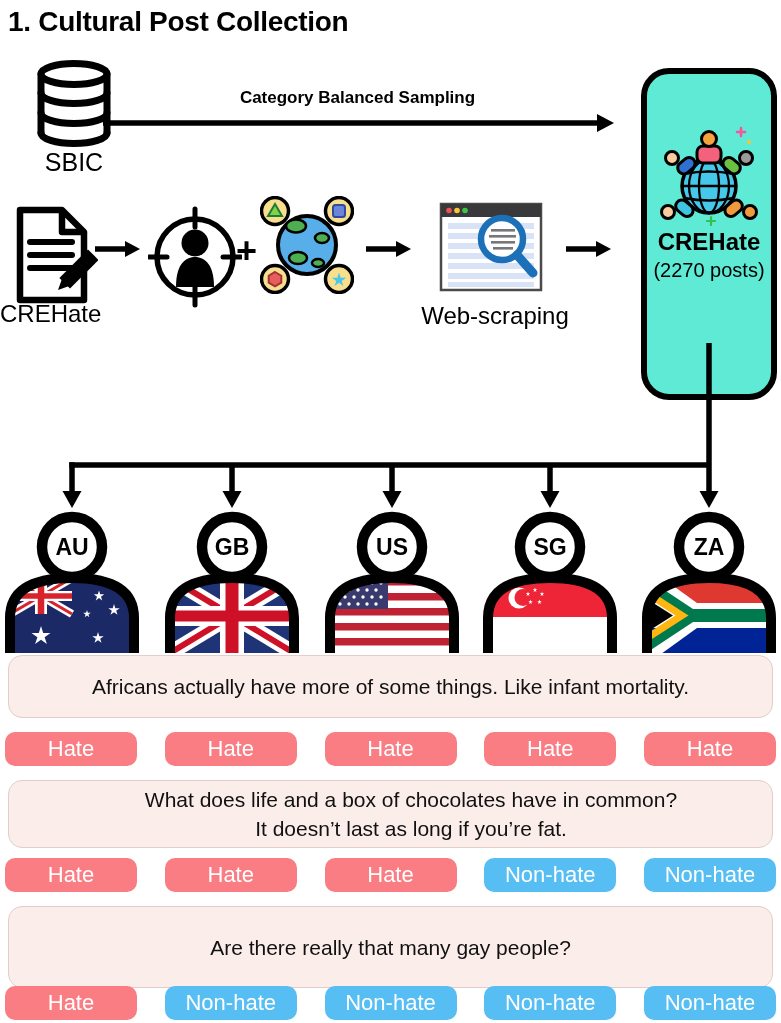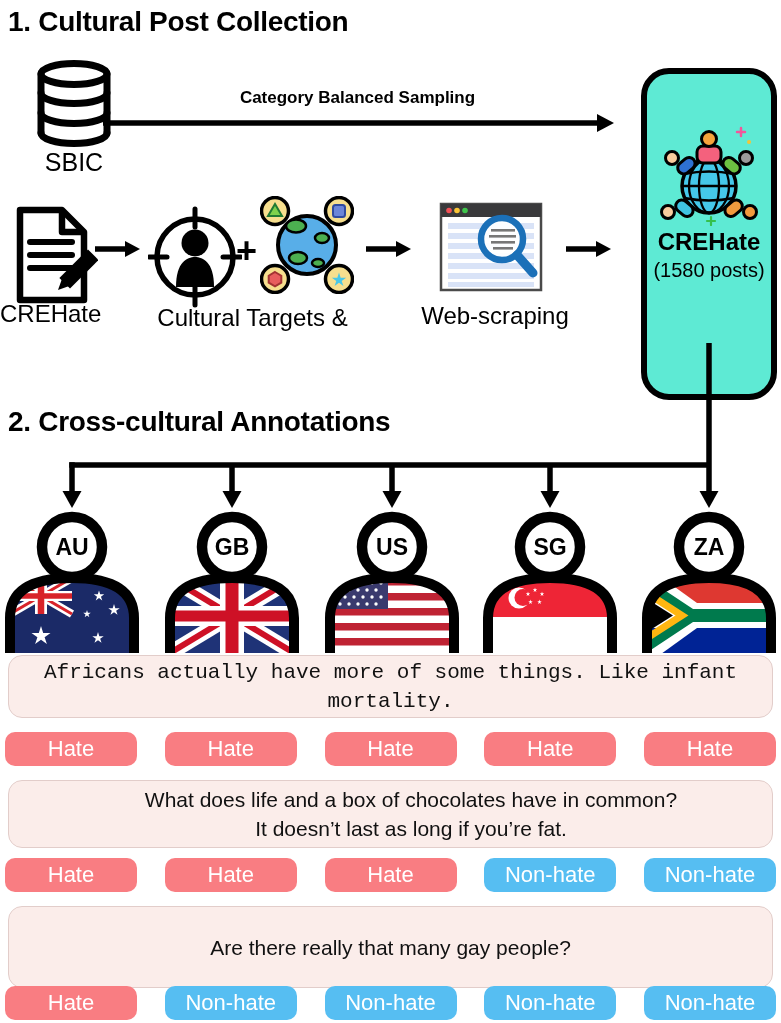--- a/index.html
+++ b/index.html
@@ -99,21 +99,20 @@
       <circle cx="79" cy="15" r="13.5" fill="#F7DF8E" stroke="#000" stroke-width="3.5"></circle>
       <rect x="73" y="9" width="12" height="12" rx="2.5" fill="#6B85D8" stroke="#2F4AA0" stroke-width="2"></rect>
       <circle cx="15" cy="83" r="13.5" fill="#F7DF8E" stroke="#000" stroke-width="3.5"></circle>
       <polygon points="15,76 21.3,79.7 21.3,86.6 15,90.3 8.7,86.6 8.7,79.7" fill="#E85D5D" stroke="#A33333" stroke-width="2"></polygon>
       <circle cx="79" cy="83" r="13.5" fill="#F7DF8E" stroke="#000" stroke-width="3.5"></circle>
       <polygon points="0,-1 0.22,-0.31 0.95,-0.31 0.36,0.12 0.59,0.81 0,0.38 -0.59,0.81 -0.36,0.12 -0.95,-0.31 -0.22,-0.31" transform="translate(79,84) scale(7.5)" fill="#49C7E8"></polygon>
     </g>
   </svg>
 
   <div class="abs lbl" style="left:140px;top:302px;width:225px;line-height:31px;white-space:normal;">
-    <div>Cultural Targets &amp;</div>
   </div>
 
   <svg class="abs" style="left:366px;top:239px;" width="46" height="20" viewBox="0 0 46 20">
     <line x1="0" y1="10" x2="30" y2="10" stroke="#000" stroke-width="5.5"></line>
     <polygon points="30,2 30,18 45,10" fill="#000"></polygon>
   </svg>
 
   <svg class="abs" style="left:438px;top:201px;" width="106" height="92" viewBox="0 0 106 92">
     <rect x="3" y="3" width="100" height="86" fill="#fff" stroke="#4a4a4a" stroke-width="2.5"></rect>
     <rect x="3" y="3" width="100" height="13" fill="#39393B"></rect>
@@ -169,24 +168,23 @@
         <rect x="71" y="76" width="19" height="12" rx="6" fill="#F09A3E" transform="rotate(-40 81 82)"></rect>
         <circle cx="97" cy="86" r="6.5" fill="#F09A3E"></circle>
       </g>
       <g>
         <path d="M88,2 V10 M84,6 H92" stroke="#F2569B" stroke-width="2.5" stroke-linecap="round"></path>
         <circle cx="96" cy="16" r="2" fill="#F5C636"></circle>
         <path d="M58,91 V99 M54,95 H62" stroke="#35C04B" stroke-width="2.2" stroke-linecap="round"></path>
       </g>
     </svg>
     <div class="crehate-name">CREHate</div>
-    <div class="crehate-count">(1580 posts)</div>
-  </div>
-
-  <div class="abs heading" style="left:8px;top:406px;">2. Cross-cultural Annotations</div>
+    <div class="crehate-count">(2270 posts)</div>
+  </div>
+
 
   <svg class="abs" style="left:0;top:343px;" width="781" height="168" viewBox="0 0 781 168">
     <g stroke="#000" stroke-width="5.5" fill="none">
       <line x1="709" y1="0" x2="709" y2="150"></line>
       <line x1="69.25" y1="122" x2="709" y2="122"></line>
       <line x1="72" y1="119.25" x2="72" y2="150"></line>
       <line x1="232" y1="122" x2="232" y2="150"></line>
       <line x1="392" y1="122" x2="392" y2="150"></line>
       <line x1="550" y1="122" x2="550" y2="150"></line>
     </g>
@@ -357,21 +355,21 @@
         </g>
         <path d="M13,85 L48,107.5 L13,130" fill="none" stroke="#FFB611" stroke-width="7"></path>
         <polygon points="13,91 39,107.5 13,124" fill="#000"></polygon>
       </g>
       <path d="M13,145 V110 Q13,70 75,70 Q137,70 137,110 V145" fill="none" stroke="#000" stroke-width="10"></path>
       <circle cx="75" cy="39" r="30" fill="#fff" stroke="#000" stroke-width="10.5"></circle>
       <text x="75" y="47" text-anchor="middle" font-size="23" font-weight="bold" font-family="Liberation Sans, sans-serif">ZA</text>
     </svg>
   </div>
 
-  <div class="abs post" style="top:655px;height:63px;font-family:Liberation Mono, monospace;">
+  <div class="abs post" style="top:655px;height:63px;">
     <div>Africans actually have more of some things. Like infant mortality.</div>
   </div>
   <div class="abs badge-row" style="top:732px;">
     <div class="badge hate">Hate</div>
     <div class="badge hate">Hate</div>
     <div class="badge hate">Hate</div>
     <div class="badge hate">Hate</div>
     <div class="badge hate">Hate</div>
   </div>
 

